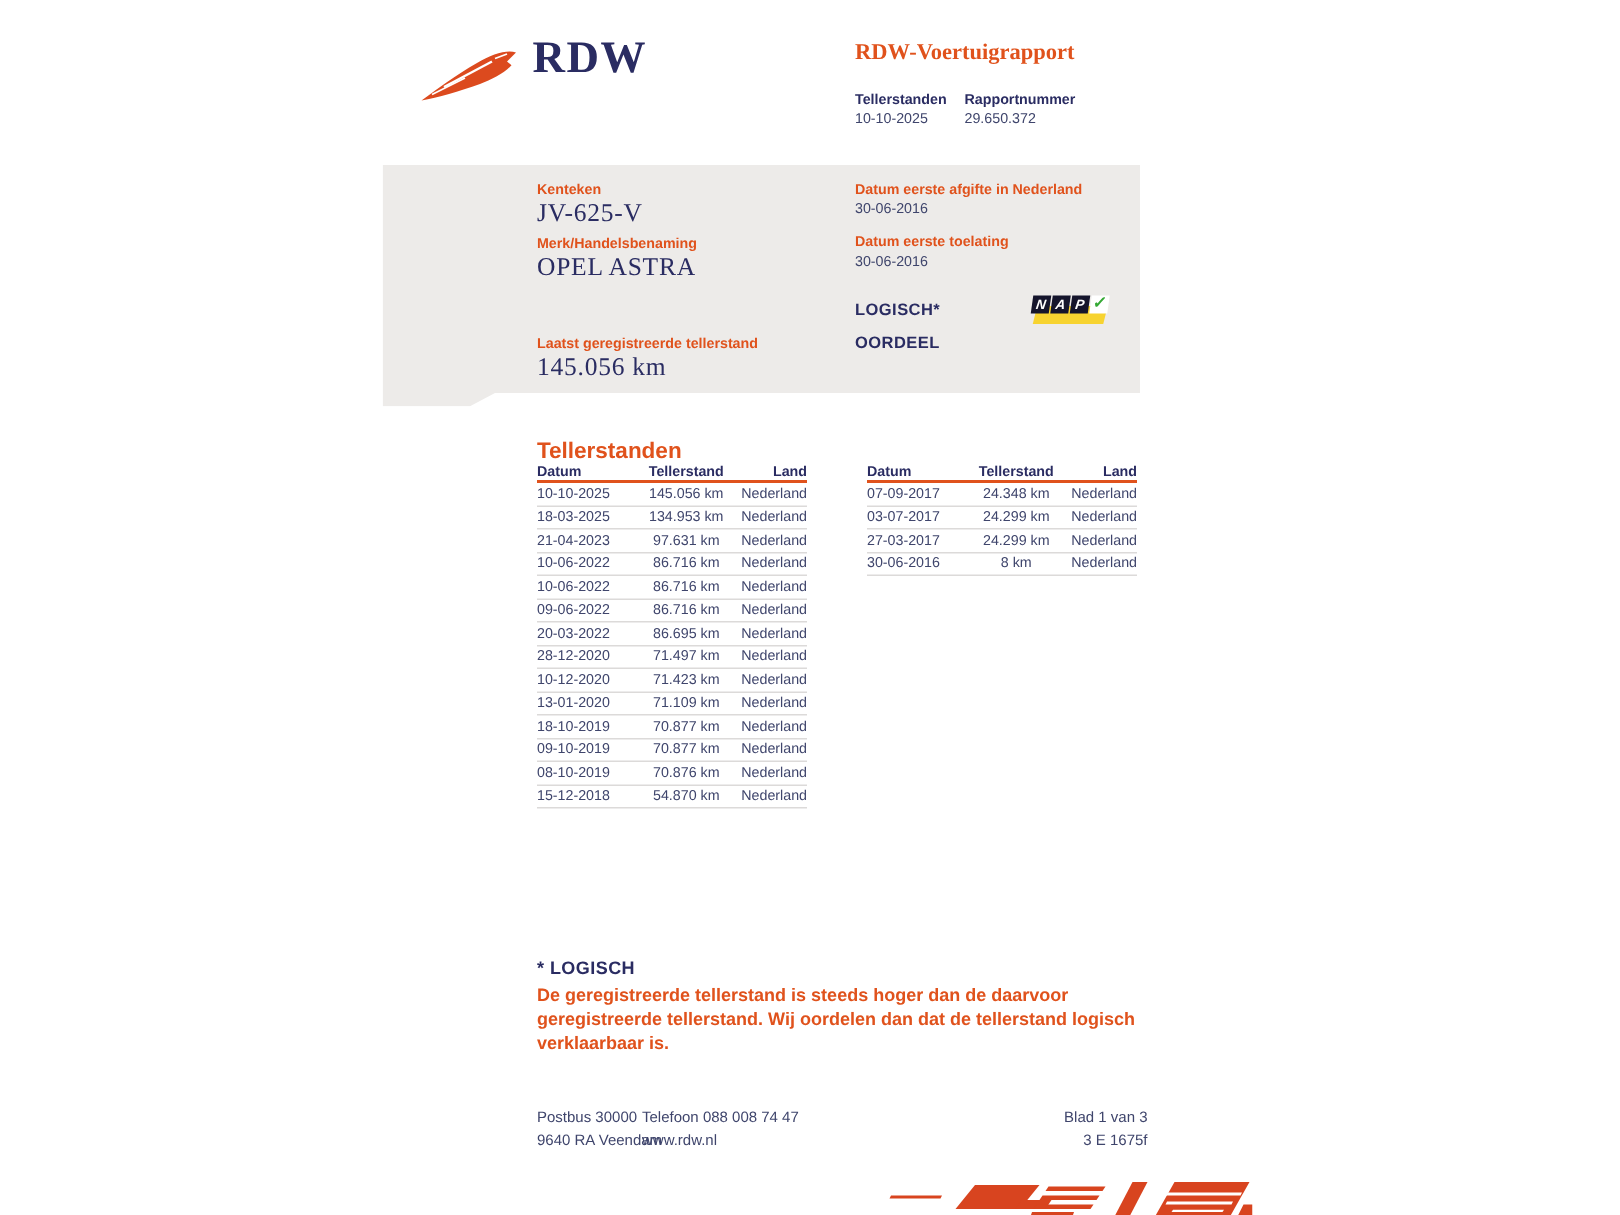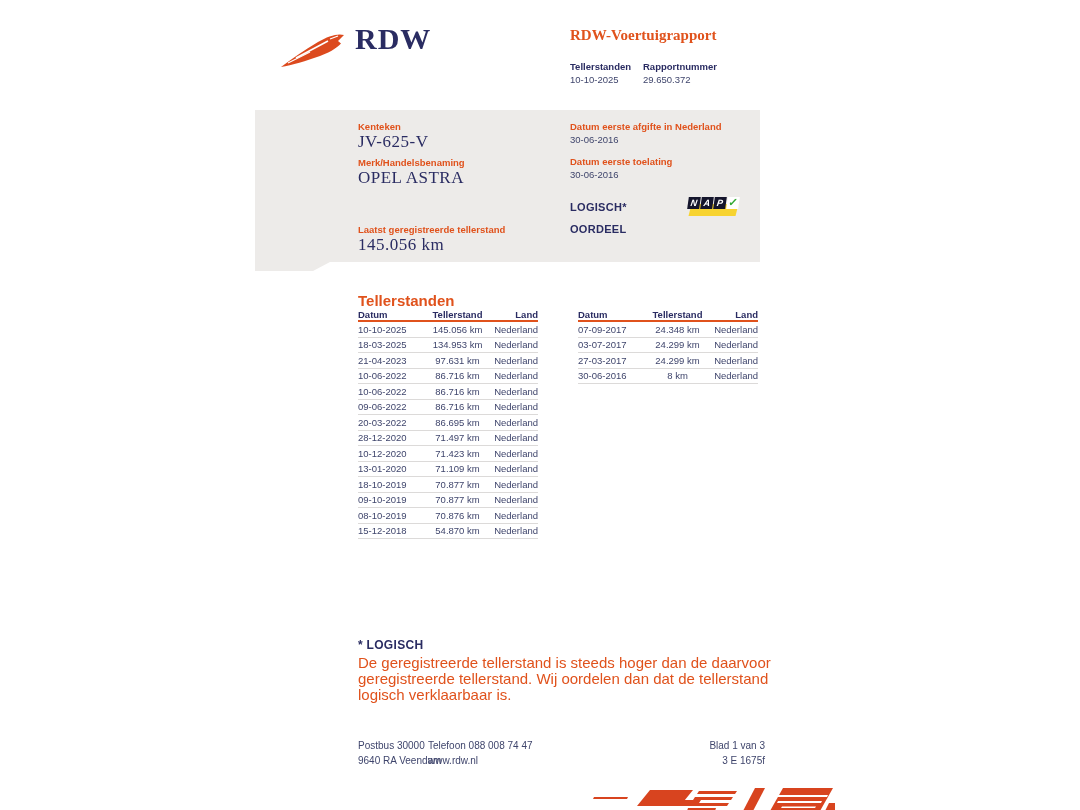--- a/index.html
+++ b/index.html
@@ -46,21 +46,21 @@
   .mtable { width:180px; font-size:9.5px; }
   .t-head { display:flex; align-items:flex-end; height:15px; border-bottom:2px solid var(--orange); font-weight:bold; color:var(--navy); }
   .t-row { display:flex; align-items:center; height:15.5px; border-bottom:1px solid #DCDAD9; color:var(--body-text); }
   .t-head span, .t-row span { display:block; }
   .c0 { width:72px; text-align:left; }
   .c1 { width:55px; text-align:center; }
   .c2 { flex:1; text-align:right; }
 
   
   .footnote-title { font-size:12px; font-weight:bold; color:var(--navy); letter-spacing:0.3px; }
-  .footnote-text { font-size:15px; color:var(--orange); line-height:16px; width:430px; }
+  .footnote-text { font-size:12px; color:var(--orange); line-height:16px; width:430px;font-weight:bold; }
 
   
   .footer-text { font-size:10px; color:var(--body-text); line-height:15px; }
   .footer-right { text-align:right; }
 </style>
 </head>
 <body>
 
 <div class="page">
 

